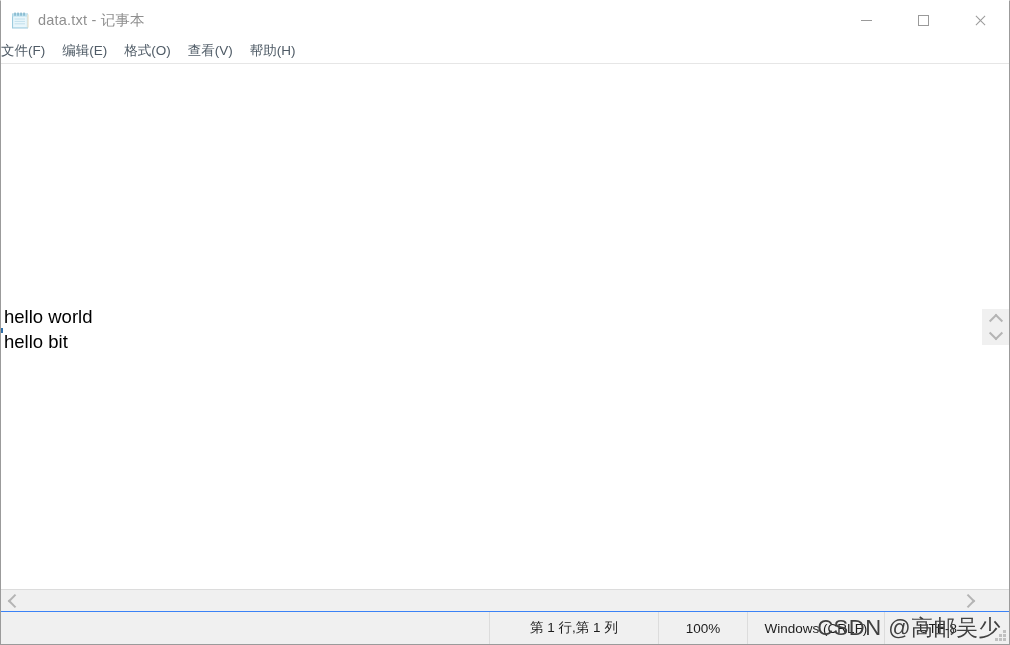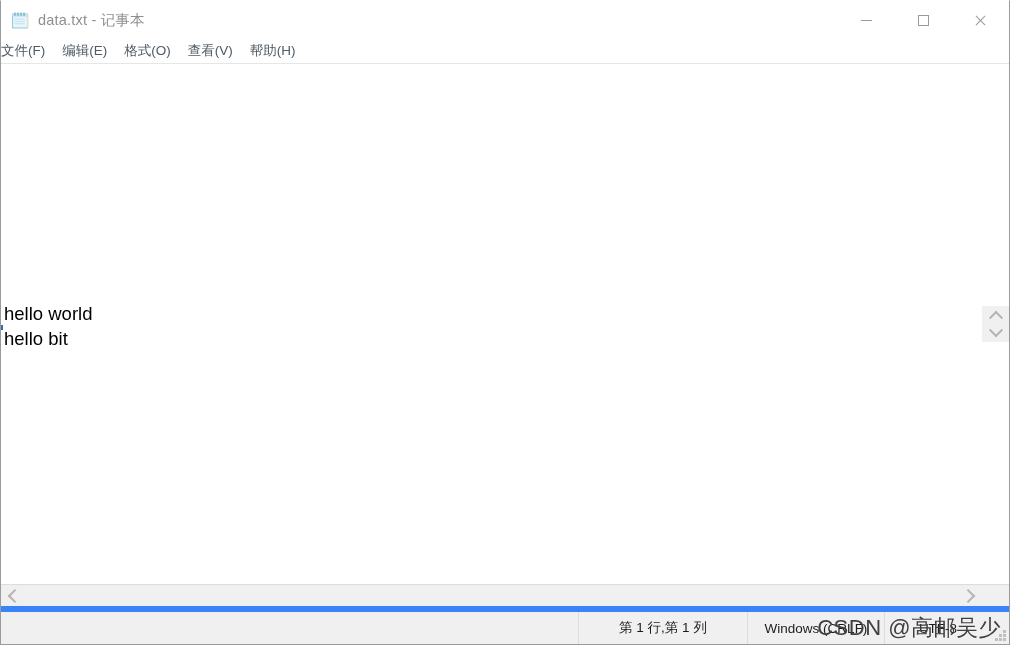--- a/index.html
+++ b/index.html
@@ -229,21 +229,21 @@
 
   
   .statusbar {
     height: 32px;
     min-height: 32px;
     background: #f0f0f0;
     display: flex;
     align-items: stretch;
     justify-content: flex-end;
     position: relative;
-    border-top: 6px solid #3b82f6;
+    border-top: 1px solid #3b82f6;
   }
   .status-spacer { flex: 1 1 auto; }
   .status-cell {
     display: flex;
     align-items: center;
     justify-content: center;
     font-size: 13.5px;
     color: #1c1c1c;
     border-left: 1px solid #dcdcdc;
     padding: 0 14px;
@@ -359,20 +359,21 @@
       <div class="hsb-arrow">
         <span class="chev right"></span>
       </div>
       <div class="hscroll-corner"></div>
     </div>
   </div>
 
   <div class="statusbar">
     <div class="status-spacer"></div>
     <div class="status-cell cell-pos">第 1 行,第 1 列</div>
+    <div class="status-cell cell-zoom">100%</div>
     <div class="status-cell cell-eol">Windows (CRLF)</div>
     <div class="status-cell cell-enc">UTF-8</div>
     <div class="watermark">CSDN @高邮吴少</div>
     <div class="grip">
       <i style="left:8px; top:0px;"></i>
       <i style="left:4px; top:4px;"></i>
       <i style="left:8px; top:4px;"></i>
       <i style="left:0px; top:8px;"></i>
       <i style="left:4px; top:8px;"></i>
       <i style="left:8px; top:8px;"></i>

